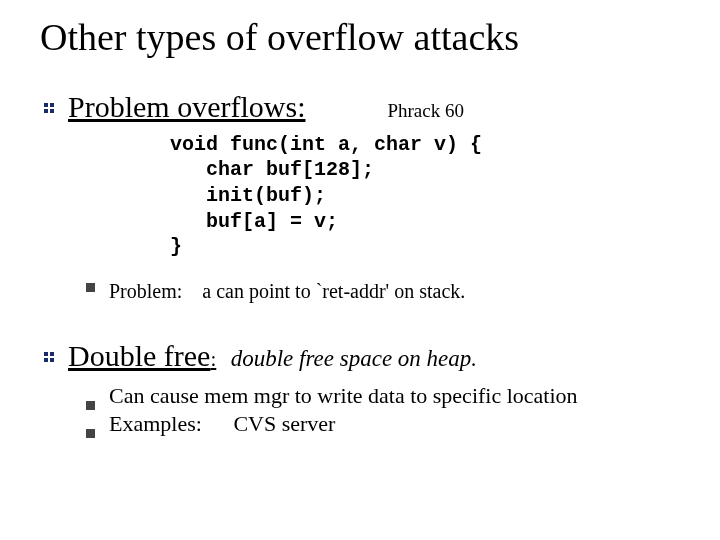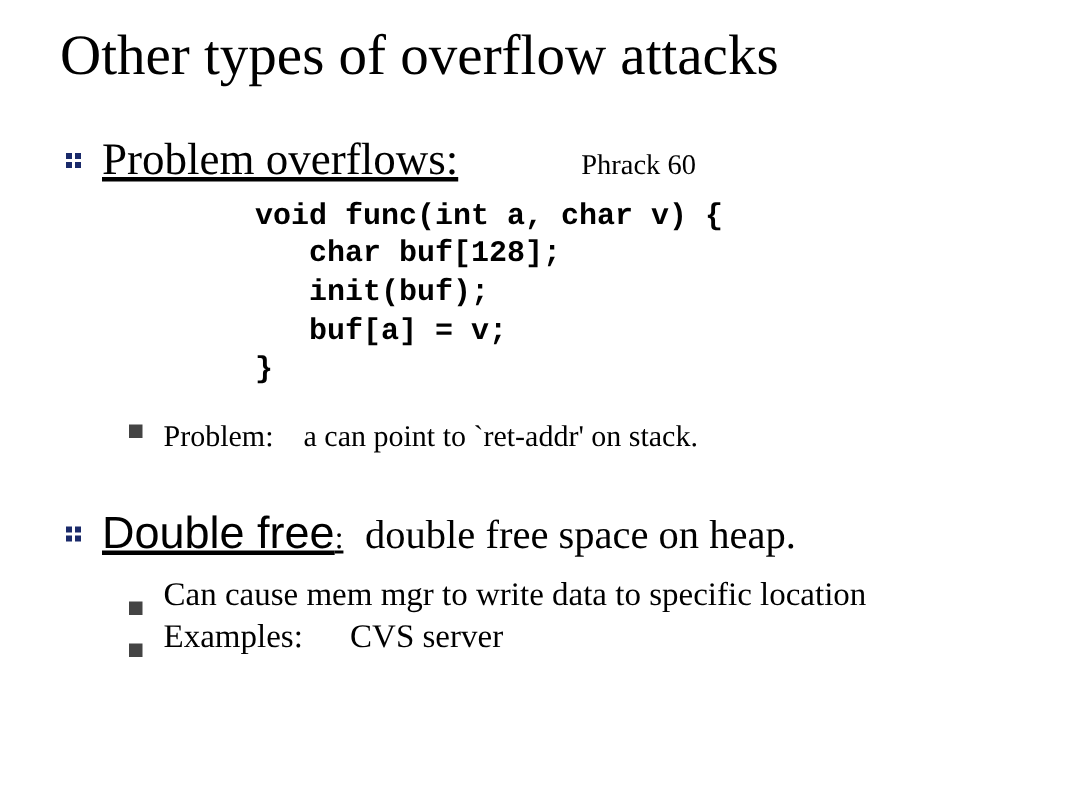--- a/index.html
+++ b/index.html
@@ -85,33 +85,34 @@
     position: relative;
     top: 3px;
   }
   .double-row {
     display: flex;
     align-items: baseline;
     gap: 10px;
     margin-top: 18px;
   }
   .dbl-head {
-    font-family: Liberation Sans, sans-serif;
+    font-family: Liberation Serif, serif;
     font-size: 30px;
     text-decoration: underline;
   }
   .dbl-colon {
     font-family: "Comic Sans MS", "Comic Sans", cursive;
     font-size: 21px;
     text-decoration: underline;
   }
   .dbl-rest {
     font-family: "Comic Sans MS", "Comic Sans", cursive;
-    font-size: 27px;
+    font-size: 23px;
     margin-left: 10px;
+    font-style: italic;
   }
   .examples-value {
     margin-left: 26px;
   }
 </style>
 </head>
 <body>
 
 <div class="slide">
 

